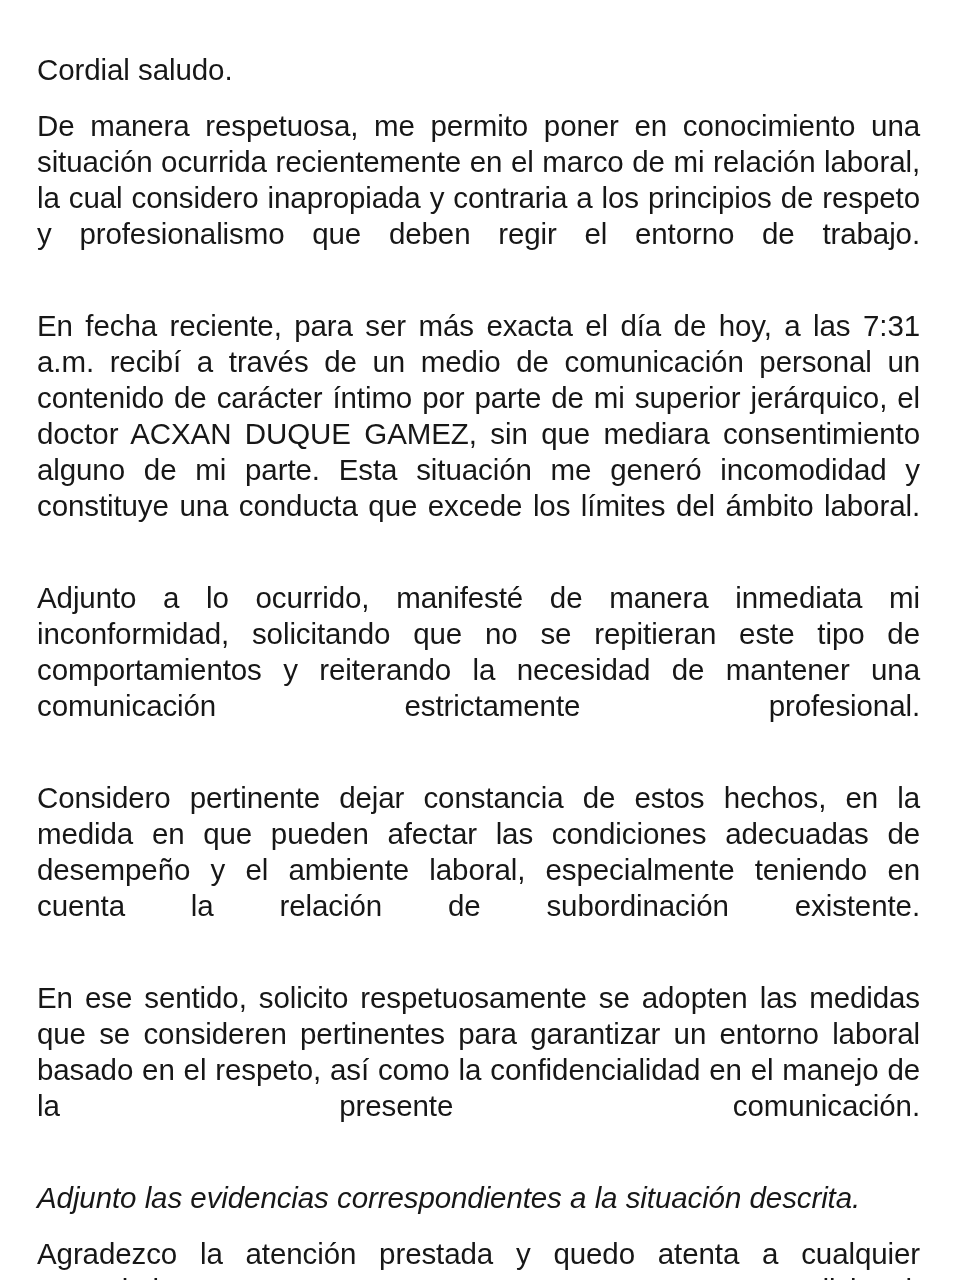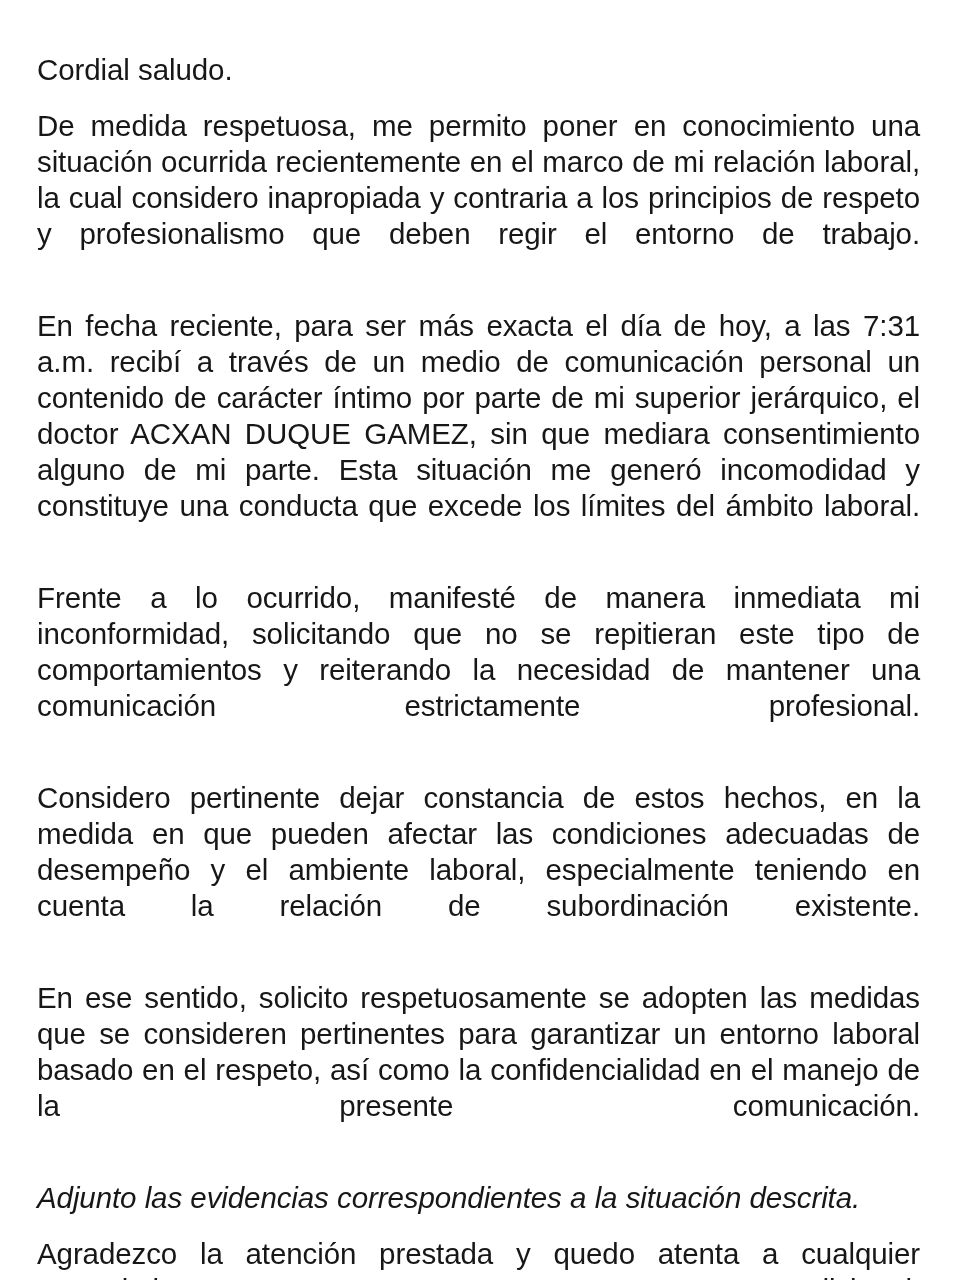--- a/index.html
+++ b/index.html
@@ -64,25 +64,25 @@
   }
 </style>
 </head>
 <body>
 
 <div class="page">
   <article class="doc-body">
 
     <p class="para salutation">Cordial saludo.</p>
 
-    <p class="para">De medida respetuosa, me permito poner en conocimiento una situación ocurrida recientemente en el marco de mi relación laboral, la cual considero inapropiada y contraria a los principios de respeto y profesionalismo que deben regir el entorno de trabajo.</p>
+    <p class="para">De manera respetuosa, me permito poner en conocimiento una situación ocurrida recientemente en el marco de mi relación laboral, la cual considero inapropiada y contraria a los principios de respeto y profesionalismo que deben regir el entorno de trabajo.</p>
 
     <p class="para">En fecha reciente, para ser más exacta el día de hoy, a las 7:31 a.m. recibí a través de un medio de comunicación personal un contenido de carácter íntimo por parte de mi superior jerárquico, el doctor ACXAN DUQUE GAMEZ, sin que mediara consentimiento alguno de mi parte. Esta situación me generó incomodidad y constituye una conducta que excede los límites del ámbito laboral.</p>
 
-    <p class="para">Frente a lo ocurrido, manifesté de manera inmediata mi inconformidad, solicitando que no se repitieran este tipo de comportamientos y reiterando la necesidad de mantener una comunicación estrictamente profesional.</p>
+    <p class="para">Adjunto a lo ocurrido, manifesté de manera inmediata mi inconformidad, solicitando que no se repitieran este tipo de comportamientos y reiterando la necesidad de mantener una comunicación estrictamente profesional.</p>
 
     <p class="para">Considero pertinente dejar constancia de estos hechos, en la medida en que pueden afectar las condiciones adecuadas de desempeño y el ambiente laboral, especialmente teniendo en cuenta la relación de subordinación existente.</p>
 
     <p class="para">En ese sentido, solicito respetuosamente se adopten las medidas que se consideren pertinentes para garantizar un entorno laboral basado en el respeto, así como la confidencialidad en el manejo de la presente comunicación.</p>
 
     <p class="para short">Adjunto las evidencias correspondientes a la situación descrita.</p>
 
     <p class="para">Agradezco la atención prestada y quedo atenta a cualquier requerimiento adicional.</p>
 
   </article>

